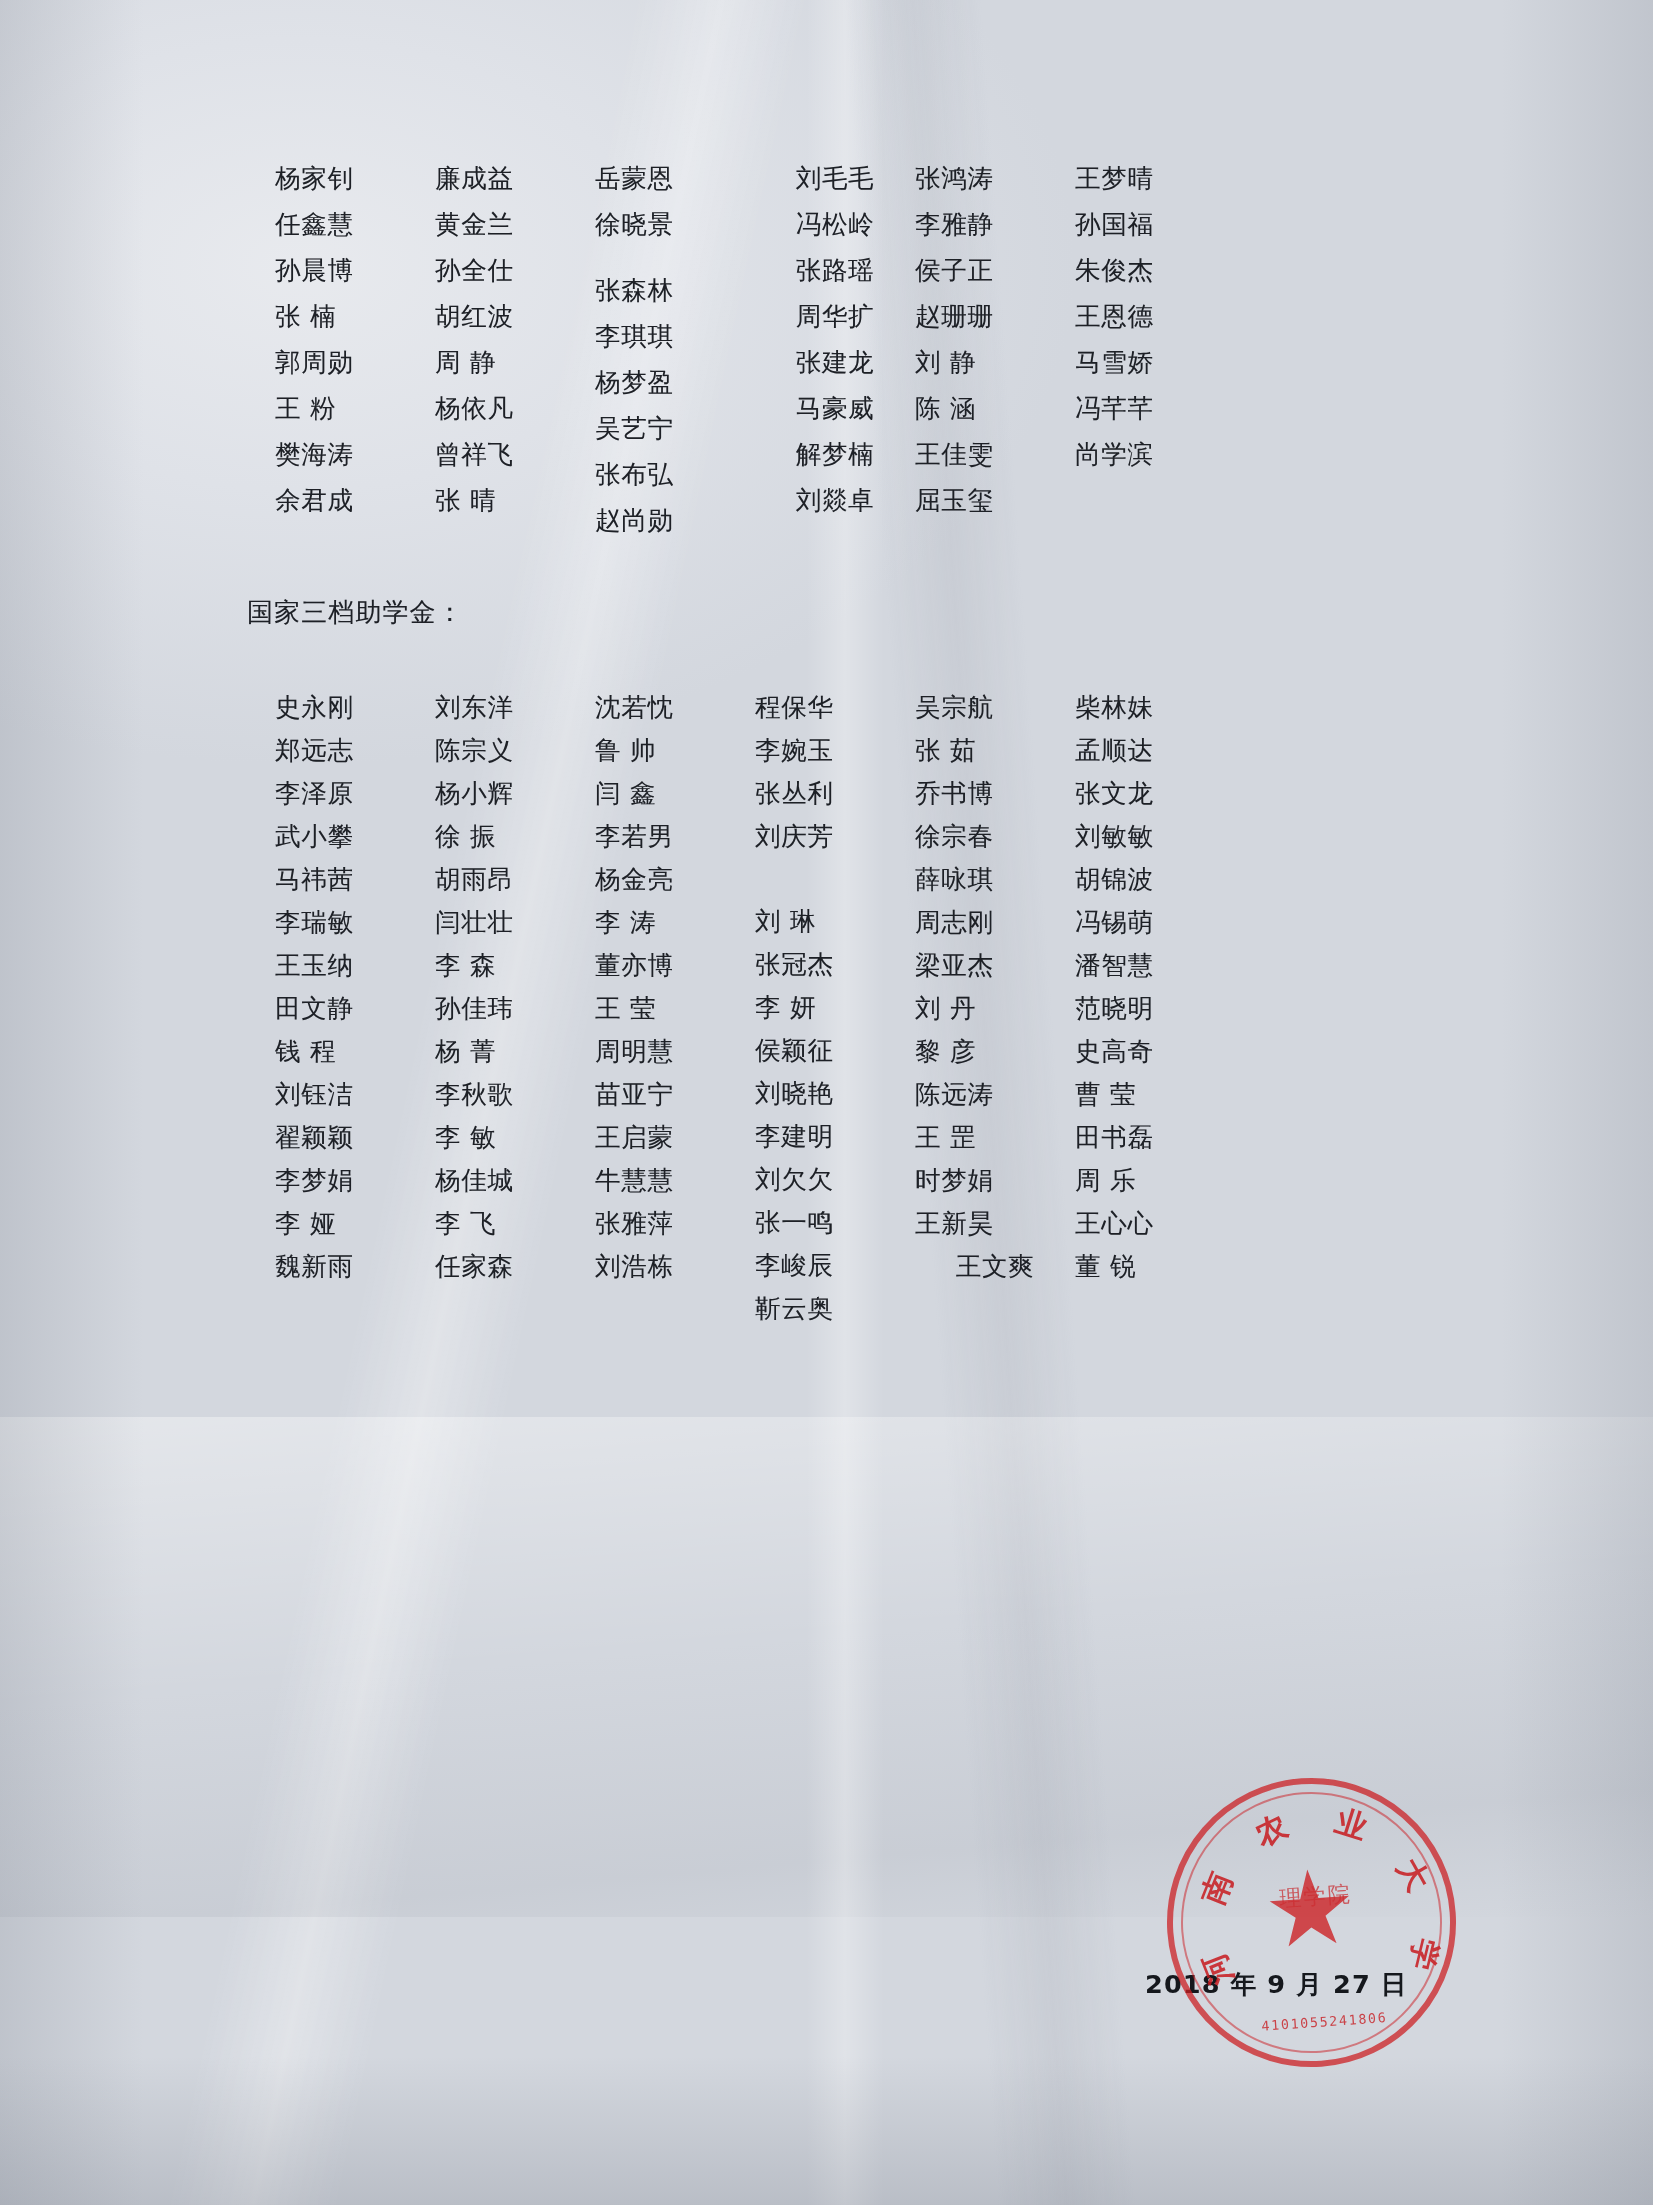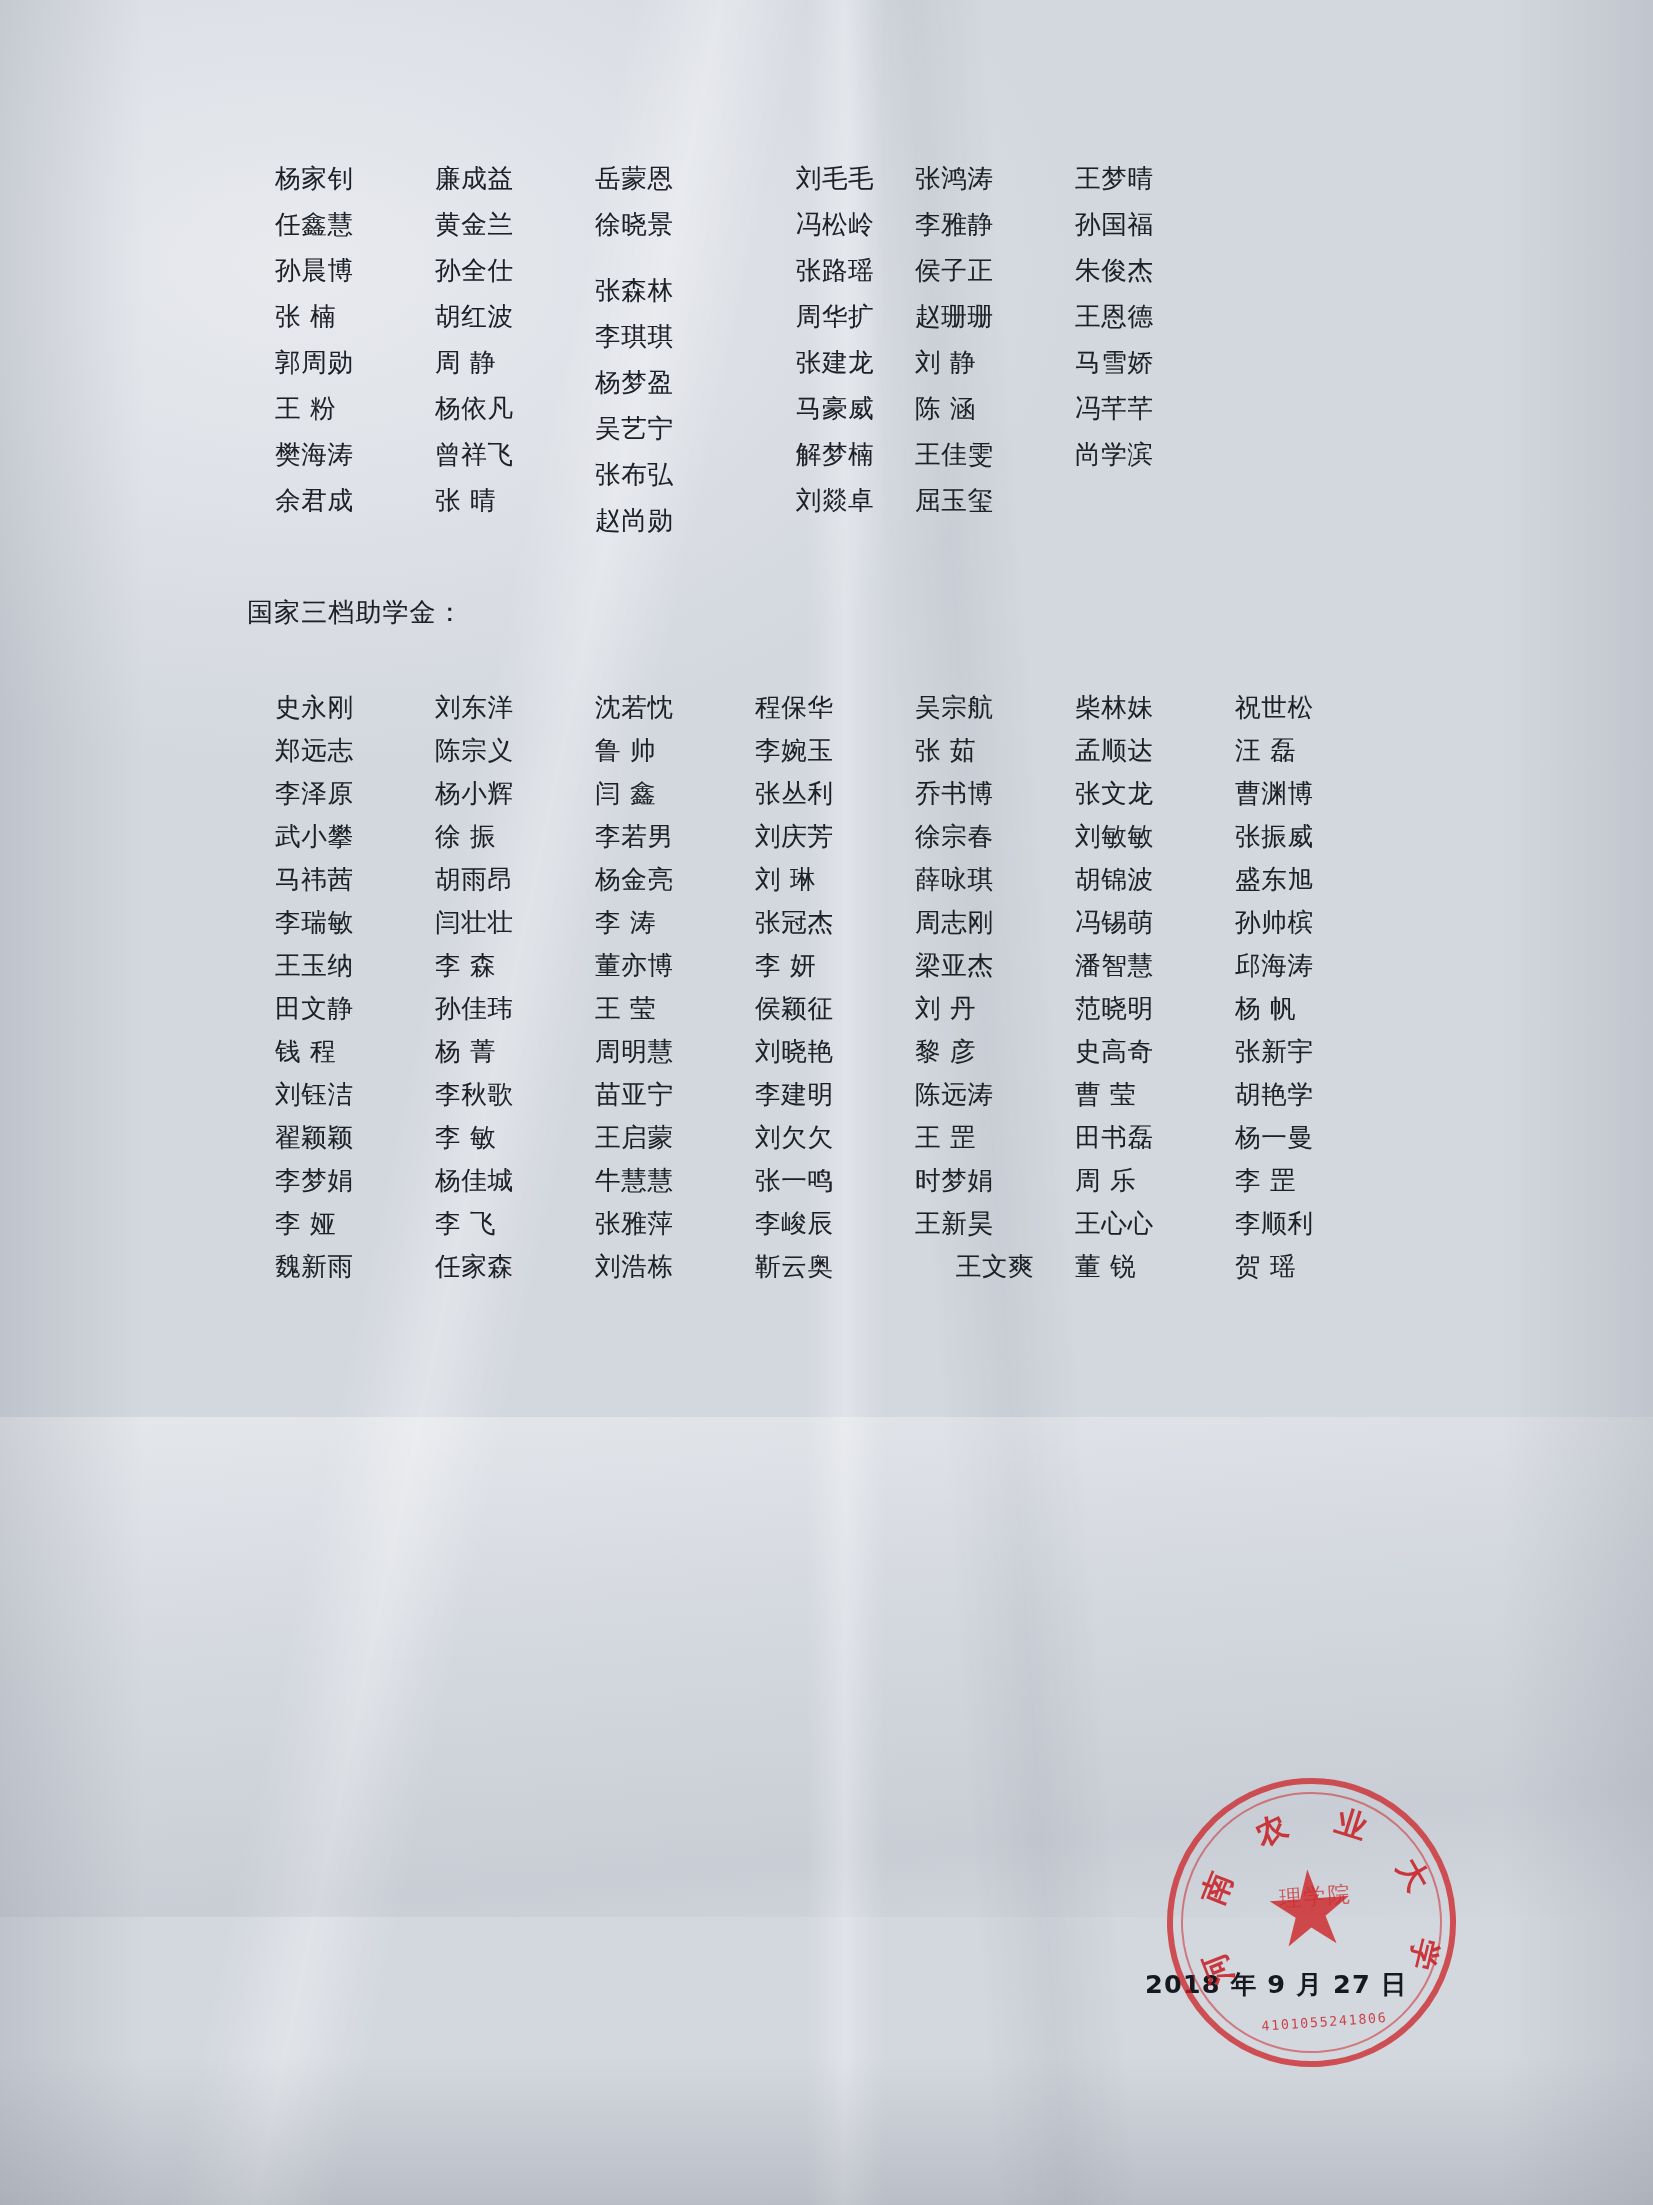--- a/index.html
+++ b/index.html
@@ -278,21 +278,21 @@
         <div class="name-cell" style="line-height: 43px;">王启蒙</div>
         <div class="name-cell" style="line-height: 43px;">牛慧慧</div>
         <div class="name-cell" style="line-height: 43px;">张雅萍</div>
         <div class="name-cell" style="line-height: 43px;">刘浩栋</div>
       </div>
       <div class="name-col" style="width: 160px;">
         <div class="name-cell" style="line-height: 43px;">程保华</div>
         <div class="name-cell" style="line-height: 43px;">李婉玉</div>
         <div class="name-cell" style="line-height: 43px;">张丛利</div>
         <div class="name-cell" style="line-height: 43px;">刘庆芳</div>
-        <div class="name-cell" style="line-height: 43px;">刘 琳</div>
+        <div class="name-cell" style="line-height: 43px; margin-top: 42px;">刘 琳</div>
         <div class="name-cell" style="line-height: 43px;">张冠杰</div>
         <div class="name-cell" style="line-height: 43px;">李 妍</div>
         <div class="name-cell" style="line-height: 43px;">侯颖征</div>
         <div class="name-cell" style="line-height: 43px;">刘晓艳</div>
         <div class="name-cell" style="line-height: 43px;">李建明</div>
         <div class="name-cell" style="line-height: 43px;">刘欠欠</div>
         <div class="name-cell" style="line-height: 43px;">张一鸣</div>
         <div class="name-cell" style="line-height: 43px;">李峻辰</div>
         <div class="name-cell" style="line-height: 43px;">靳云奥</div>
       </div>
@@ -321,36 +321,20 @@
         <div class="name-cell" style="line-height: 43px;">冯锡萌</div>
         <div class="name-cell" style="line-height: 43px;">潘智慧</div>
         <div class="name-cell" style="line-height: 43px;">范晓明</div>
         <div class="name-cell" style="line-height: 43px;">史高奇</div>
         <div class="name-cell" style="line-height: 43px;">曹 莹</div>
         <div class="name-cell" style="line-height: 43px;">田书磊</div>
         <div class="name-cell" style="line-height: 43px;">周 乐</div>
         <div class="name-cell" style="line-height: 43px;">王心心</div>
         <div class="name-cell" style="line-height: 43px;">董 锐</div>
       </div>
-      <div class="name-col" style="width: 160px;">
-        <div class="name-cell" style="line-height: 43px;">祝世松</div>
-        <div class="name-cell" style="line-height: 43px;">汪 磊</div>
-        <div class="name-cell" style="line-height: 43px;">曹渊博</div>
-        <div class="name-cell" style="line-height: 43px;">张振威</div>
-        <div class="name-cell" style="line-height: 43px;">盛东旭</div>
-        <div class="name-cell" style="line-height: 43px;">孙帅槟</div>
-        <div class="name-cell" style="line-height: 43px;">邱海涛</div>
-        <div class="name-cell" style="line-height: 43px;">杨 帆</div>
-        <div class="name-cell" style="line-height: 43px;">张新宇</div>
-        <div class="name-cell" style="line-height: 43px;">胡艳学</div>
-        <div class="name-cell" style="line-height: 43px;">杨一曼</div>
-        <div class="name-cell" style="line-height: 43px;">李 罡</div>
-        <div class="name-cell" style="line-height: 43px;">李顺利</div>
-        <div class="name-cell" style="line-height: 43px;">贺 瑶</div>
-      </div>
     </div>
 
   <div class="date-line" style="left:1145px; top:1967px;">2018 年 9 月 27 日</div>
 
   <div class="seal">
     <div class="inner-ring"></div>
     <div class="seal-arc-text" id="seal-arc">
         <span style="transform: translate(-103px, 33px) rotate(-107.5deg) translate(-50%, -50%);">河</span>
         <span style="transform: translate(-98px, -47px) rotate(-64.5deg) translate(-50%, -50%);">南</span>
         <span style="transform: translate(-40px, -101px) rotate(-21.5deg) translate(-50%, -50%);">农</span>

